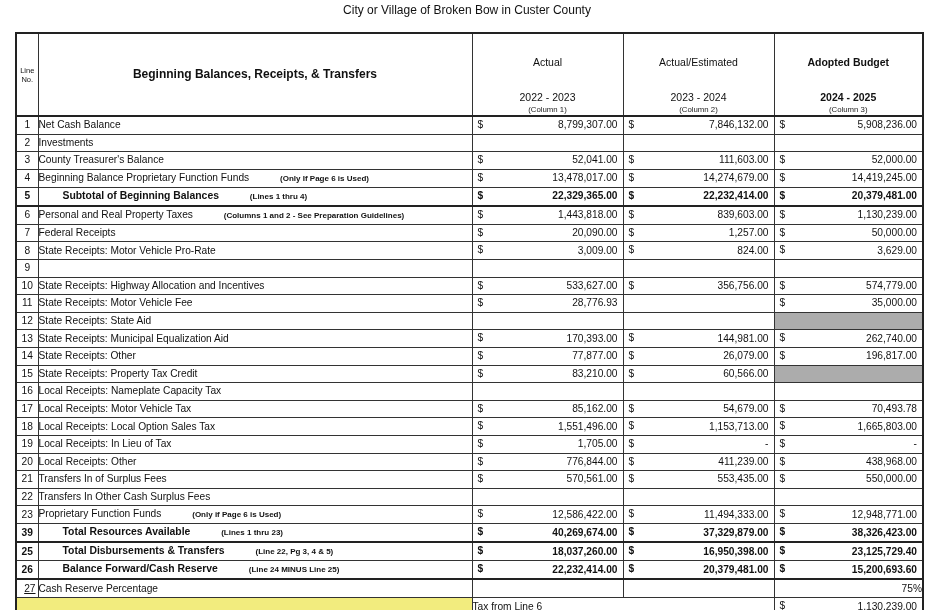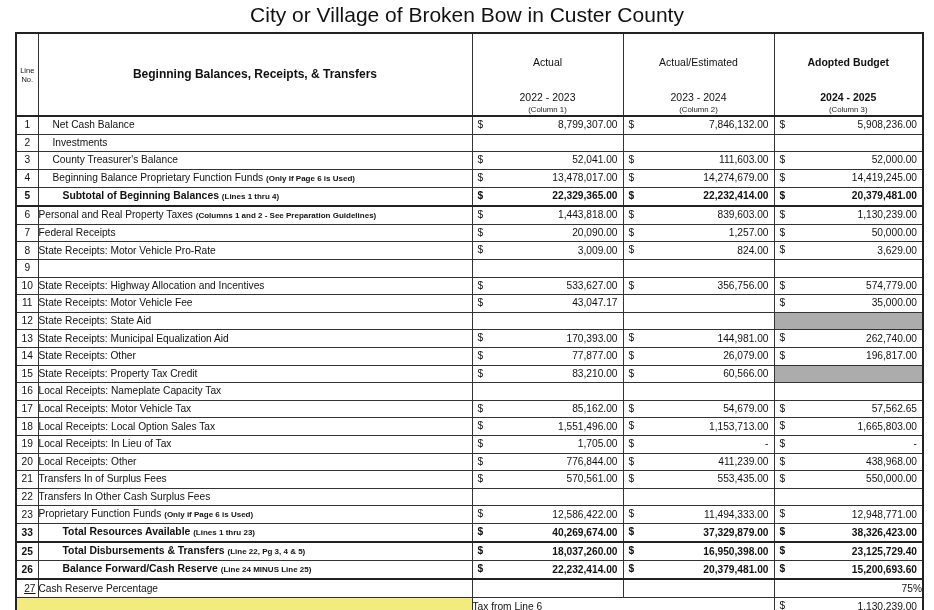--- a/index.html
+++ b/index.html
@@ -1,28 +1,28 @@
 <!DOCTYPE html>
 <html><head>
 <meta charset="utf-8">
 <style>
   html, body { margin: 0; padding: 0; background: #ffffff; }
   body { width: 934px; height: 610px; position: relative; overflow: hidden;
          font-family: "Liberation Sans", sans-serif; color: #111; }
   .title { position: absolute; left: 0; top: 3px; width: 934px; text-align: center;
-           font-size: 21px; color: #111; }
+           font-size: 12px; color: #111; }
   table.budget { position: absolute; left: 15px; top: 32px; width: 907px;
                  border-collapse: collapse; table-layout: fixed; border: 2px solid #222; }
   table.budget td { border: 1px solid #333; padding: 0; height: 16.6px; font-size: 10.2px;
                     line-height: 16px; white-space: nowrap; overflow: hidden; }
   td.ln { text-align: center; font-size: 10.5px; border-right: 1px solid #333; }
   td.ln.r { text-align: right; padding-right: 2px; }
   td.desc { padding-left: 3px; }
-  td.desc.ind { padding-left: 14px; }
-  td.desc .note { font-size: 8px; font-weight: bold; }
+  td.desc.ind { }
+  td.desc .note { font-size: 8px; font-weight: bold; margin-left: 28px; }
   td.money { position: relative; }
   td.money .dl { position: absolute; left: 5px; top: 0; }
   td.money .amt { display: block; text-align: right; padding-right: 5px; }
   tr.bold td { font-weight: bold; }
   tr.bold td.desc { font-size: 10.4px; padding-left: 24px; }
   tr.thick-top td { border-top: 2px solid #222; }
   tr.thick-bot td { border-bottom: 2px solid #222; }
   td.shade { background-color: #c9c9c9;
              background-image: radial-gradient(#8a8a8a 0.6px, transparent 0.8px);
              background-size: 2px 2px; }
@@ -215,21 +215,21 @@
         <td class="money">
           <span class="dl">$</span>
           <span class="amt">574,779.00</span>
         </td>
       </tr>
       <tr class="">
         <td class="ln">11</td>
         <td class="desc"><span>State Receipts: Motor Vehicle Fee</span></td>
         <td class="money">
           <span class="dl">$</span>
-          <span class="amt">43,047.17</span>
+          <span class="amt">28,776.93</span>
         </td>
         <td class="money"></td>
         <td class="money">
           <span class="dl">$</span>
           <span class="amt">35,000.00</span>
         </td>
       </tr>
       <tr class="">
         <td class="ln">12</td>
         <td class="desc"><span>State Receipts: State Aid</span></td>
@@ -295,21 +295,21 @@
         <td class="money">
           <span class="dl">$</span>
           <span class="amt">85,162.00</span>
         </td>
         <td class="money">
           <span class="dl">$</span>
           <span class="amt">54,679.00</span>
         </td>
         <td class="money">
           <span class="dl">$</span>
-          <span class="amt">57,562.65</span>
+          <span class="amt">70,493.78</span>
         </td>
       </tr>
       <tr class="">
         <td class="ln">18</td>
         <td class="desc"><span>Local Receipts: Local Option Sales Tax</span></td>
         <td class="money">
           <span class="dl">$</span>
           <span class="amt">1,551,496.00</span>
         </td>
         <td class="money">
@@ -386,21 +386,21 @@
         <td class="money">
           <span class="dl">$</span>
           <span class="amt">11,494,333.00</span>
         </td>
         <td class="money">
           <span class="dl">$</span>
           <span class="amt">12,948,771.00</span>
         </td>
       </tr>
       <tr class="bold thick-bot">
-        <td class="ln">33</td>
+        <td class="ln">39</td>
         <td class="desc"><span>Total Resources Available</span> <span class="note">(Lines 1 thru 23)</span></td>
         <td class="money">
           <span class="dl">$</span>
           <span class="amt">40,269,674.00</span>
         </td>
         <td class="money">
           <span class="dl">$</span>
           <span class="amt">37,329,879.00</span>
         </td>
         <td class="money">

